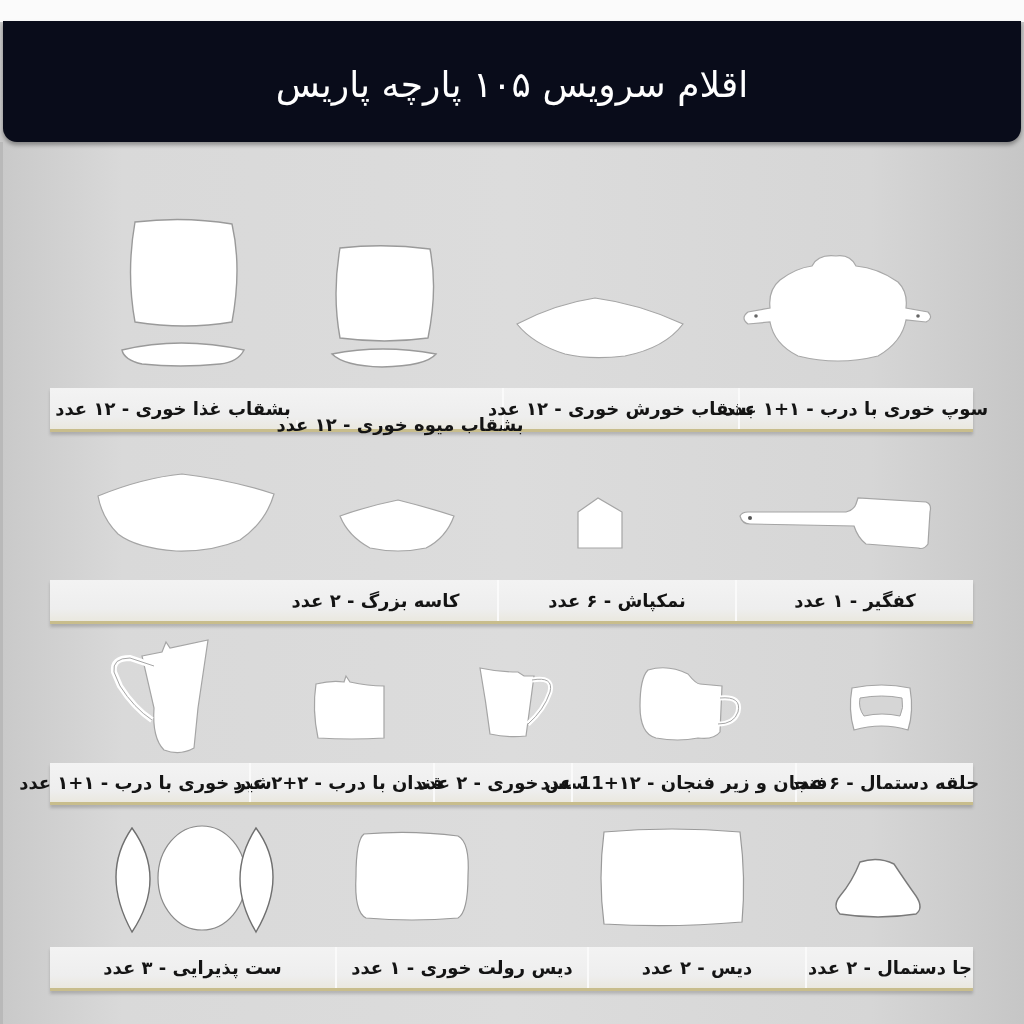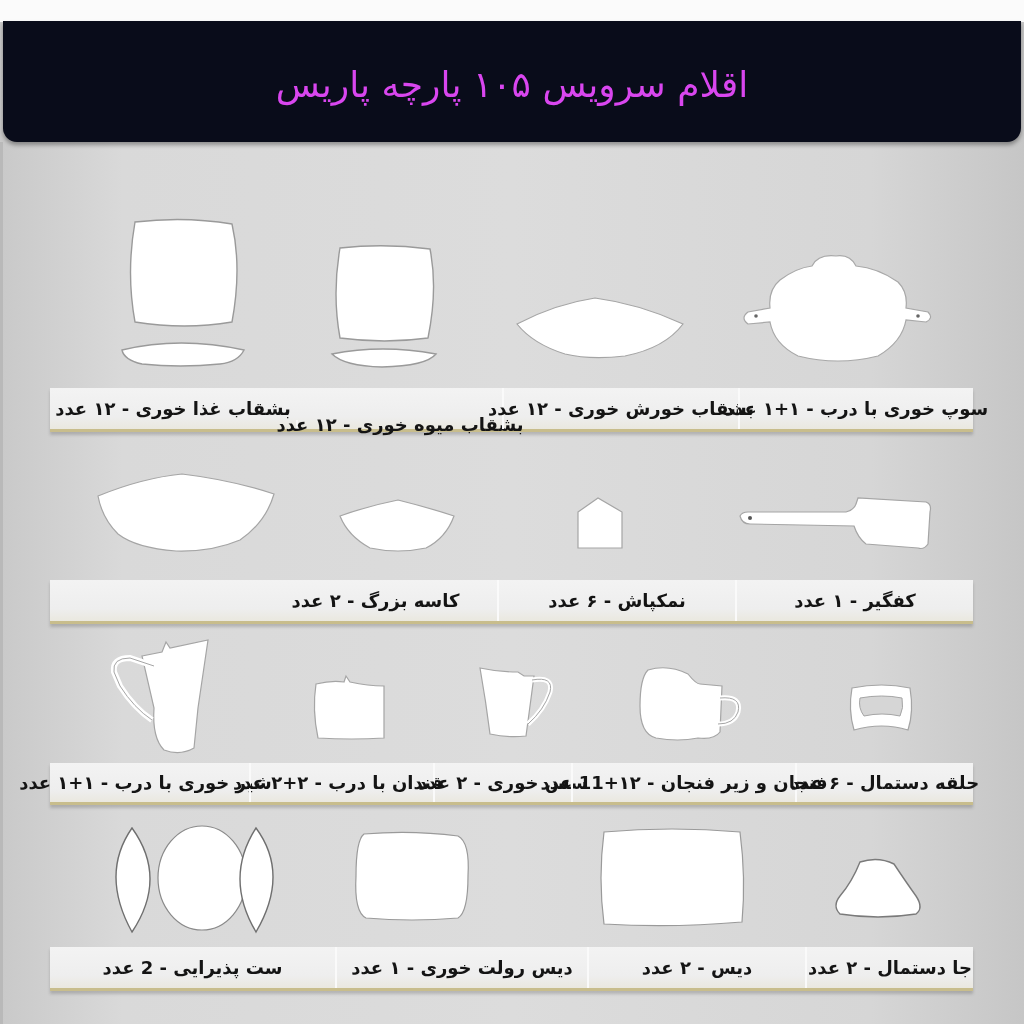--- a/index.html
+++ b/index.html
@@ -18,21 +18,21 @@
       background: #fbfbfb;
     }
     .banner {
       position: absolute; left: 3px; top: 21px; width: 1018px; height: 121px;
       background: #090c1a;
       border-radius: 0 0 14px 14px;
       box-shadow: 0 3px 4px rgba(0,0,0,0.35);
       display: flex; align-items: center; justify-content: center;
     }
     .banner-title {
-      color: #d946ef;
+      color: #ffffff;
       font-size: 36px;
       font-weight: normal;
       direction: rtl;
       letter-spacing: 0.5px;
       padding-top: 6px;
     }
     .left-edge {
       position: absolute; left: 0; top: 142px; width: 3px; height: 882px;
       background: #b9b9b9;
     }
@@ -198,15 +198,15 @@
     <div class="dish" style="left:780px; top:858px;">
       <svg width="94" height="62" viewBox="0 0 94 62">
         <path d="M30 4 Q48 -2 64 6 Q76 24 86 38 Q94 50 86 56 Q48 62 10 56 Q2 48 10 38 Q22 24 30 4 Z" fill="#fff" stroke="#7a7a7a" stroke-width="1.4"></path>
       </svg>
     </div>
   </div>
   <div class="label-bar" style="top:947px; left:50px; height:44px;">
     <div class="label-cell" style="width:168px;">جا دستمال - ۲ عدد</div>
     <div class="label-cell" style="width:218px;">دیس - ۲ عدد</div>
     <div class="label-cell" style="width:252px;">دیس رولت خوری - ۱ عدد</div>
-    <div class="label-cell" style="width:285px;">ست پذیرایی - 2 عدد</div>
+    <div class="label-cell" style="width:285px;">ست پذیرایی - ۳ عدد</div>
   </div>
 </div>
 
 </body></html>

